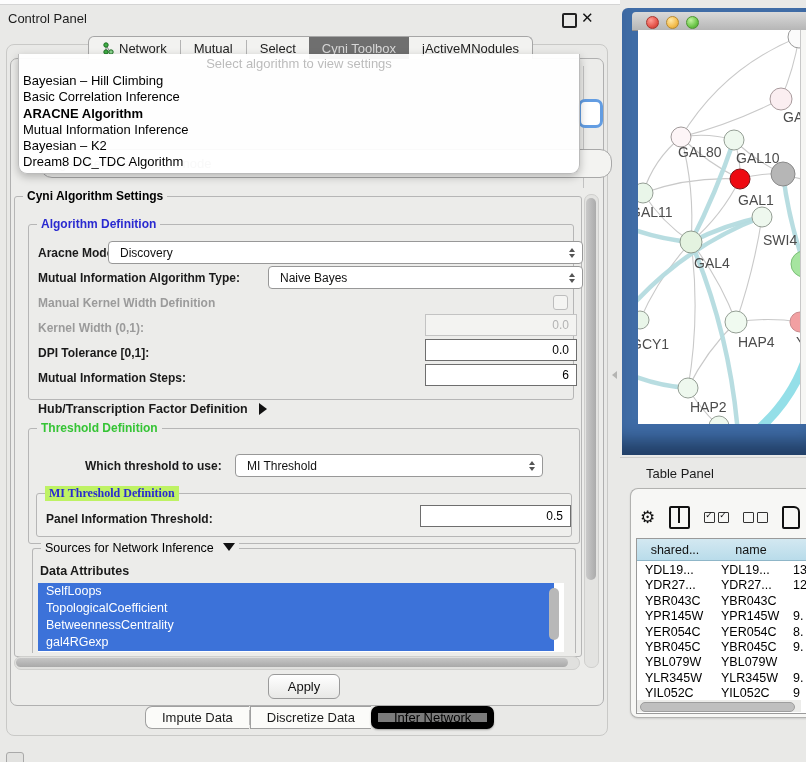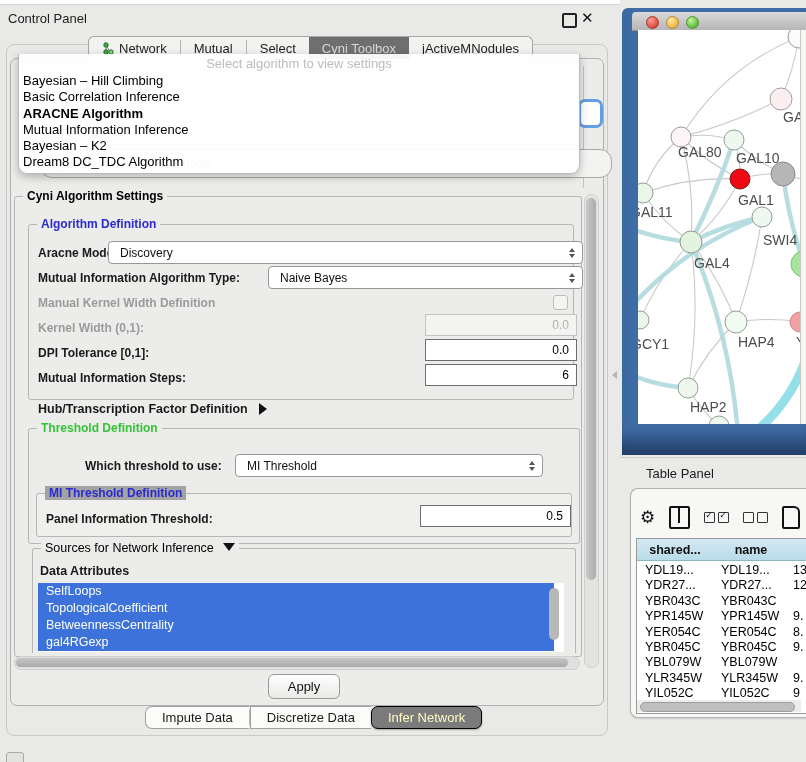--- a/index.html
+++ b/index.html
@@ -64,21 +64,21 @@
   .attr-list{left:38px;top:583px;width:526px;height:69px;background:#fff;overflow:hidden;}
   .attr-item{height:17px;line-height:17px;font-size:12.5px;padding-left:8px;color:#111;}
   .attr-item.sel{background:#3c72d9;color:#fff;width:508px;}
 
   .apply-btn{left:268px;top:674px;width:70px;height:23px;background:linear-gradient(#ffffff,#e8e8e6);border:1px solid #9a9a9a;border-radius:6px;font-size:13px;color:#111;display:flex;align-items:center;justify-content:center;}
 
   .bt-group{left:145px;top:706px;height:23px;display:flex;}
   .bt{display:flex;align-items:center;padding:0 16px;font-size:13px;color:#1a1a1a;background:#fbfbf9;border:1px solid #a0a0a0;}
   .bt.first{border-radius:7px 0 0 7px;border-right:none;}
   .bt.mid{border-right:none;}
-  .bt.sel{background:#7b7b7b;color:#fef9c3;border:1px solid #000000;border-radius:7px;box-shadow:0 1px 2px rgba(0,0,0,.3);}
+  .bt.sel{background:#7b7b7b;color:#000000;border:7px solid #000000;border-radius:7px;box-shadow:0 1px 2px rgba(0,0,0,.3);}
   .btsep{width:1px;background:#b8b8b8;margin:4px 0;background-clip:content-box;}
 
   .mini-btn{left:6px;top:752px;width:16px;height:14px;border:1px solid #a9a9a9;border-radius:3px;background:#e2e2e0;}
   .splitter-arrow{left:612px;top:371px;width:0;height:0;border-top:4px solid transparent;border-bottom:4px solid transparent;border-right:5px solid #b5b5b3;}
 
   
   .net-frame{left:622px;top:8px;width:184px;height:447px;background:#3f6ca6;border-radius:6px 0 0 0;box-shadow:inset 0 -26px 18px -12px rgba(10,25,50,.55);}
   .net-title{left:632px;top:12px;width:174px;height:18px;background:linear-gradient(#d9d9d9,#b6b6b6);border-bottom:1px solid #8e8e8e;border-radius:4px 0 0 0;}
   .light{position:absolute;top:4px;width:11px;height:11px;border-radius:50%;}
   .light.red{left:14px;background:radial-gradient(circle at 35% 30%,#ff9d94,#e5554b 60%,#b92f27);border:1px solid #a8352d;}
@@ -92,21 +92,21 @@
   .tp-title{left:634px;top:466px;font-size:13px;color:#1c1c1c;margin-left:12px;}
   .tp-box{left:630px;top:488px;width:176px;height:228px;background:#f7f7f5;border:1px solid #b2b2b0;border-radius:8px 0 0 8px;border-right:none;box-shadow:0 1px 2px rgba(0,0,0,.12);}
   .tp-toolbar{left:640px;top:502px;height:30px;display:flex;align-items:center;gap:14px;}
   .gear{font-size:17px;color:#111;line-height:1;}
   .colicon{width:17px;height:19px;border:2px solid #111;border-radius:2px;position:relative;}
   .colicon:after{content:"";position:absolute;left:6.5px;top:0;width:2px;height:15px;background:#111;}
   .cb{width:9px;height:9px;border:1.5px solid #333;border-radius:1px;display:inline-block;position:relative;}
   .cb.checked:after{content:"✓";position:absolute;left:0;top:-3px;font-size:9px;font-weight:bold;color:#111;}
   .pageicon{width:14px;height:19px;border:2px solid #111;border-radius:2px 6px 2px 2px;}
   .tbl-view{left:636px;top:538px;width:170px;height:174px;background:#fff;border:1px solid #9a9a9a;border-right:none;overflow:hidden;}
-  .tbl-head{position:absolute;left:0;top:0;width:100%;height:22px;font-weight:bold;}
+  .tbl-head{position:absolute;left:0;top:0;width:100%;height:22px;}
   .th{position:absolute;top:0;height:21px;background:linear-gradient(#d3e8f1,#b9dcea);border-right:1px solid #9cc2d2;border-bottom:1px solid #8fb6c8;font-size:12.5px;color:#111;display:flex;align-items:center;justify-content:center;}
   .tr{position:absolute;width:100%;height:15.4px;font-size:12.5px;color:#000;}
   .td{position:absolute;top:0;line-height:15.4px;white-space:nowrap;}
   .tbl-hscroll{position:absolute;left:0px;top:161px;width:164px;height:12px;background:#ececea;}
   .tbl-hthumb{position:absolute;left:3px;top:2px;width:153px;height:8px;background:#bfbfbf;border:1px solid #9e9e9e;border-radius:5px;}
 </style>
 </head>
 <body>
 
 <div class="screen">
@@ -219,21 +219,21 @@
   <div class="abs lbl" style="left:85px;top:459px;">Which threshold to use:</div>
   <div class="combo" style="left:235px;top:454px;width:295px;height:21px;">
     <span class="txt">MI Threshold</span>
     <span class="stepper">
         <i class="up"></i>
         <i class="dn"></i>
       </span>
   </div>
 
   <div class="group" style="left:36px;top:493px;width:534px;height:42px;background:#efefed;">
-    <span class="legend blue" style="background:#a3a3a3;">MI Threshold Definition</span>
+    <span class="legend blue" style="background:#bef264;font-family:Liberation Serif, serif;">MI Threshold Definition</span>
   </div>
   <div class="abs lbl" style="left:46px;top:512px;">Panel Information Threshold:</div>
   <div class="field" style="left:420px;top:505px;width:142px;height:20px;">
     <span>0.5</span>
   </div>
 
   <div class="group" style="left:32px;top:548px;width:542px;height:104px;border-bottom:none;border-radius:3px 3px 0 0;">
     <span class="legend" style="font-weight:normal;font-size:12.5px;">
       <span>Sources for Network Inference</span>
       <span style="display:inline-block;margin-left:6px;width:0;height:0;border-left:6px solid transparent;border-right:6px solid transparent;border-top:8px solid #111;vertical-align:1px;"></span>

